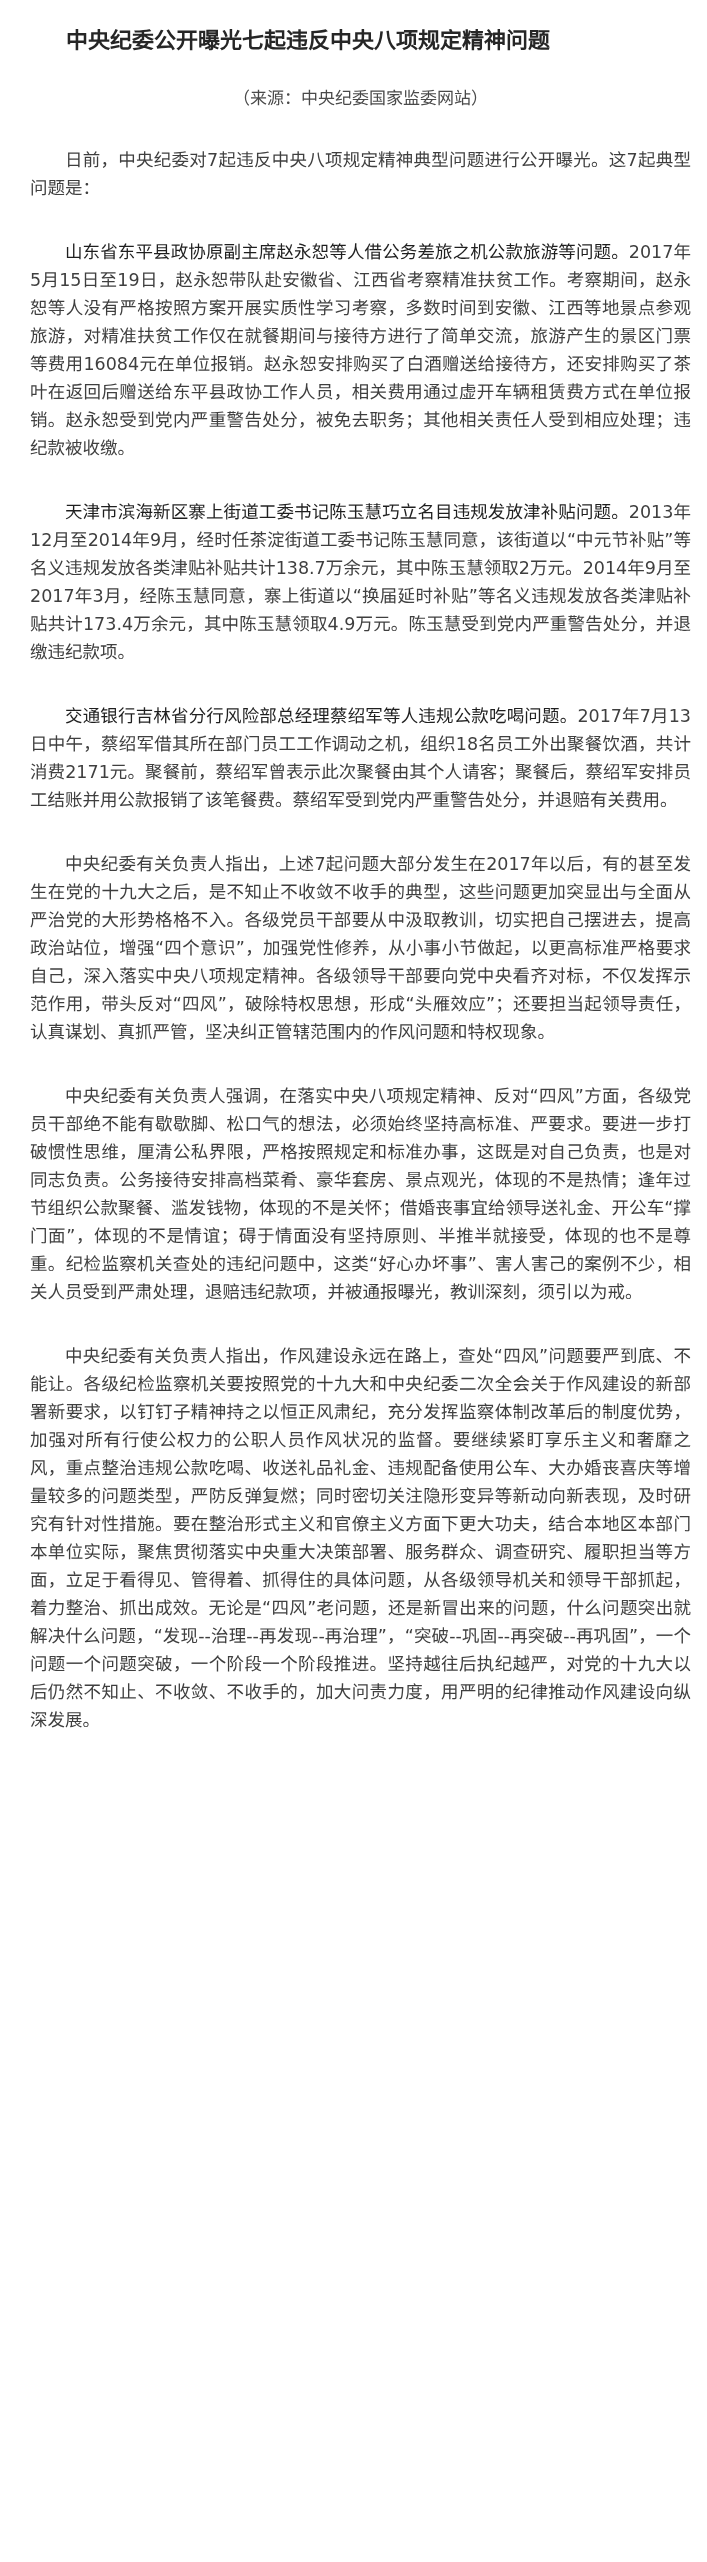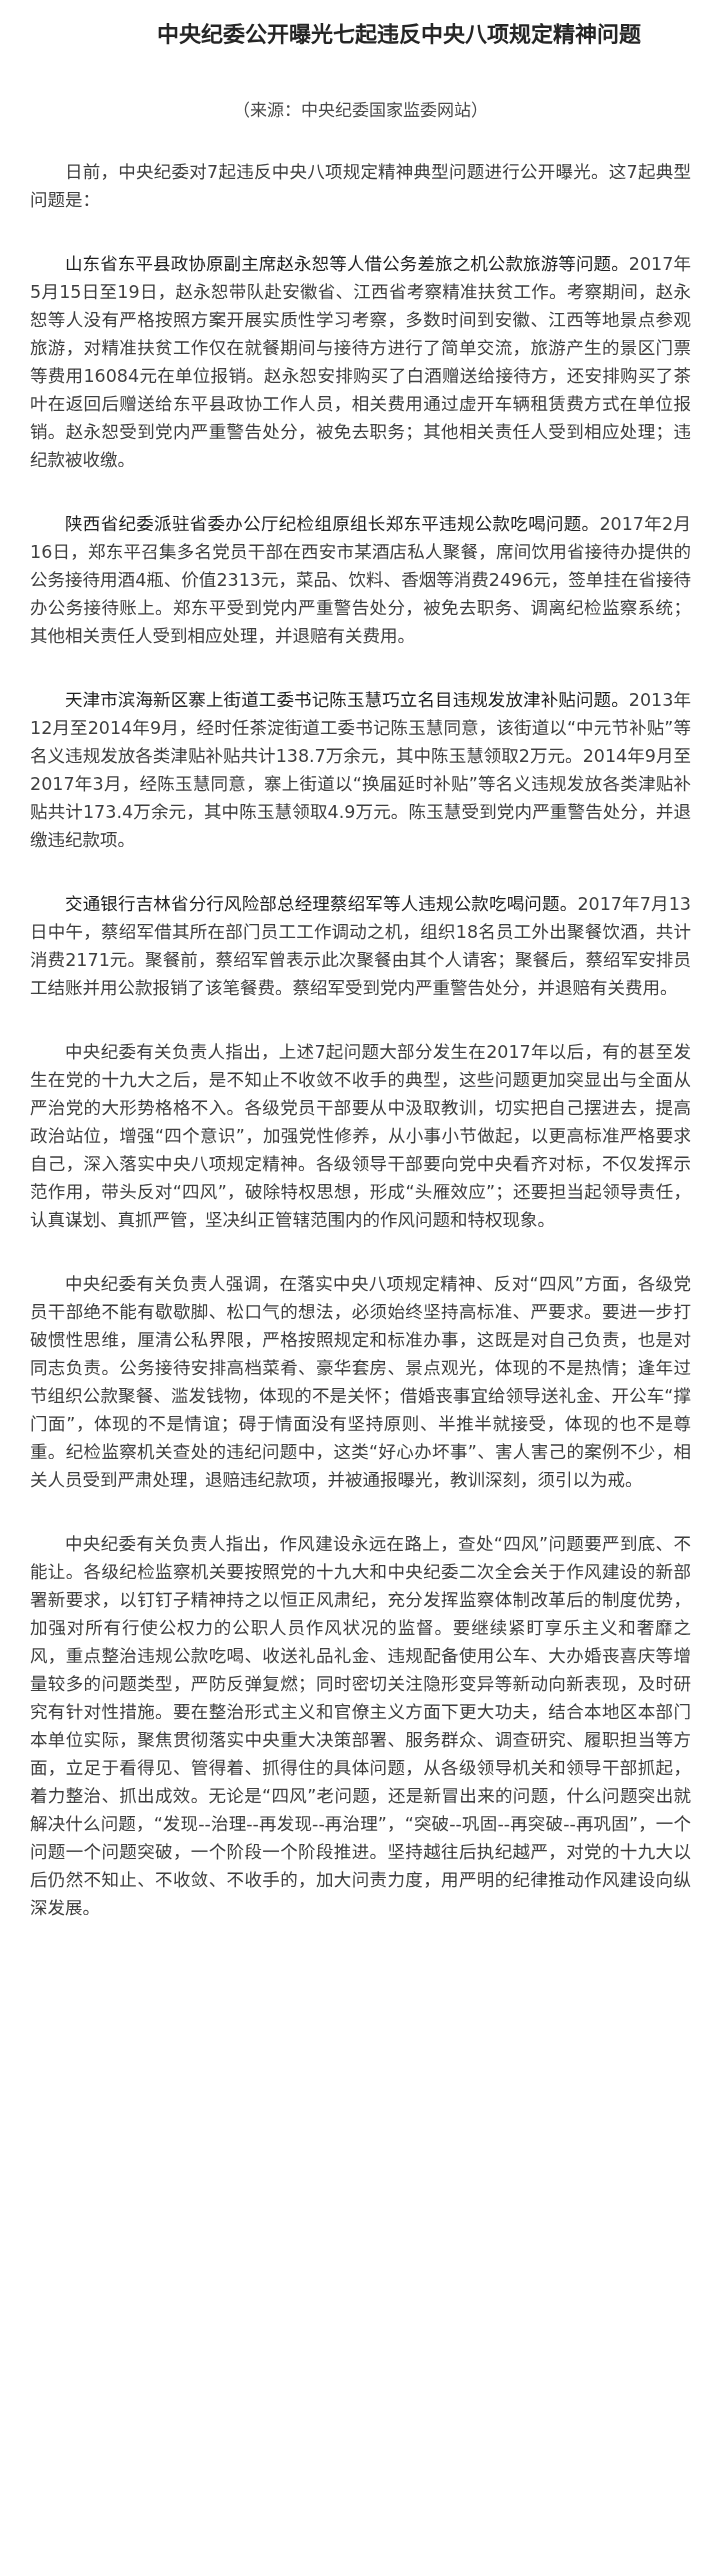--- a/index.html
+++ b/index.html
@@ -12,29 +12,29 @@
     box-sizing: border-box;
     padding: 6px 16px 48px 30px;
     font-family: "DejaVu Sans", "Liberation Sans", sans-serif;
     color: #3f3f3f;
     background: #ffffff;
   }
   .article-title {
     font-size: 22px;
     font-weight: bold;
     color: #262626;
-    text-align: right;
+    text-align: left;
     line-height: 30px;
-    margin: 14px 50px 0 36px;
+    margin: 20px 50px 0 36px;
   }
   .article-source {
     font-size: 17px;
     color: #4a4a4a;
     text-align: center;
-    margin-top: 48px;
+    margin-top: 30px;
     line-height: 24px;
   }
   p.para {
     font-size: 17.5px;
     line-height: 28px;
     text-align: justify;
     text-indent: 2em;
     margin: 36px 0 0 0;
     word-break: break-all;
   }
@@ -49,21 +49,20 @@
 <div class="page">
 
   <h1 class="article-title">中央纪委公开曝光七起违反中央八项规定精神问题</h1>
 
   <div class="article-source">（来源：中央纪委国家监委网站）</div>
 
   <p class="para">日前，中央纪委对7起违反中央八项规定精神典型问题进行公开曝光。这7起典型问题是：</p>
 
   <p class="para"><strong>山东省东平县政协原副主席赵永恕等人借公务差旅之机公款旅游等问题。</strong><span>2017年5月15日至19日，赵永恕带队赴安徽省、江西省考察精准扶贫工作。考察期间，赵永恕等人没有严格按照方案开展实质性学习考察，多数时间到安徽、江西等地景点参观旅游，对精准扶贫工作仅在就餐期间与接待方进行了简单交流，旅游产生的景区门票等费用16084元在单位报销。赵永恕安排购买了白酒赠送给接待方，还安排购买了茶叶在返回后赠送给东平县政协工作人员，相关费用通过虚开车辆租赁费方式在单位报销。赵永恕受到党内严重警告处分，被免去职务；其他相关责任人受到相应处理；违纪款被收缴。</span></p>
 
-  <p class="para"><strong>陕西省纪委派驻省委办公厅纪检组原组长郑东平违规公款吃喝问题。</strong><span>2017年2月16日，郑东平召集多名党员干部在西安市某酒店私人聚餐，席间饮用省接待办提供的公务接待用酒4瓶、价值2313元，菜品、饮料、香烟等消费2496元，签单挂在省接待办公务接待账上。郑东平受到党内严重警告处分，被免去职务、调离纪检监察系统；其他相关责任人受到相应处理，并退赔有关费用。</span></p>
 
 
   <p class="para"><strong>天津市滨海新区寨上街道工委书记陈玉慧巧立名目违规发放津补贴问题。</strong><span>2013年12月至2014年9月，经时任茶淀街道工委书记陈玉慧同意，该街道以“中元节补贴”等名义违规发放各类津贴补贴共计138.7万余元，其中陈玉慧领取2万元。2014年9月至2017年3月，经陈玉慧同意，寨上街道以“换届延时补贴”等名义违规发放各类津贴补贴共计173.4万余元，其中陈玉慧领取4.9万元。陈玉慧受到党内严重警告处分，并退缴违纪款项。</span></p>
 
 
 
   <p class="para"><strong>交通银行吉林省分行风险部总经理蔡绍军等人违规公款吃喝问题。</strong><span>2017年7月13日中午，蔡绍军借其所在部门员工工作调动之机，组织18名员工外出聚餐饮酒，共计消费2171元。聚餐前，蔡绍军曾表示此次聚餐由其个人请客；聚餐后，蔡绍军安排员工结账并用公款报销了该笔餐费。蔡绍军受到党内严重警告处分，并退赔有关费用。</span></p>
 
   <p class="para">中央纪委有关负责人指出，上述7起问题大部分发生在2017年以后，有的甚至发生在党的十九大之后，是不知止不收敛不收手的典型，这些问题更加突显出与全面从严治党的大形势格格不入。各级党员干部要从中汲取教训，切实把自己摆进去，提高政治站位，增强“四个意识”，加强党性修养，从小事小节做起，以更高标准严格要求自己，深入落实中央八项规定精神。各级领导干部要向党中央看齐对标，不仅发挥示范作用，带头反对“四风”，破除特权思想，形成“头雁效应”；还要担当起领导责任，认真谋划、真抓严管，坚决纠正管辖范围内的作风问题和特权现象。</p>
 

